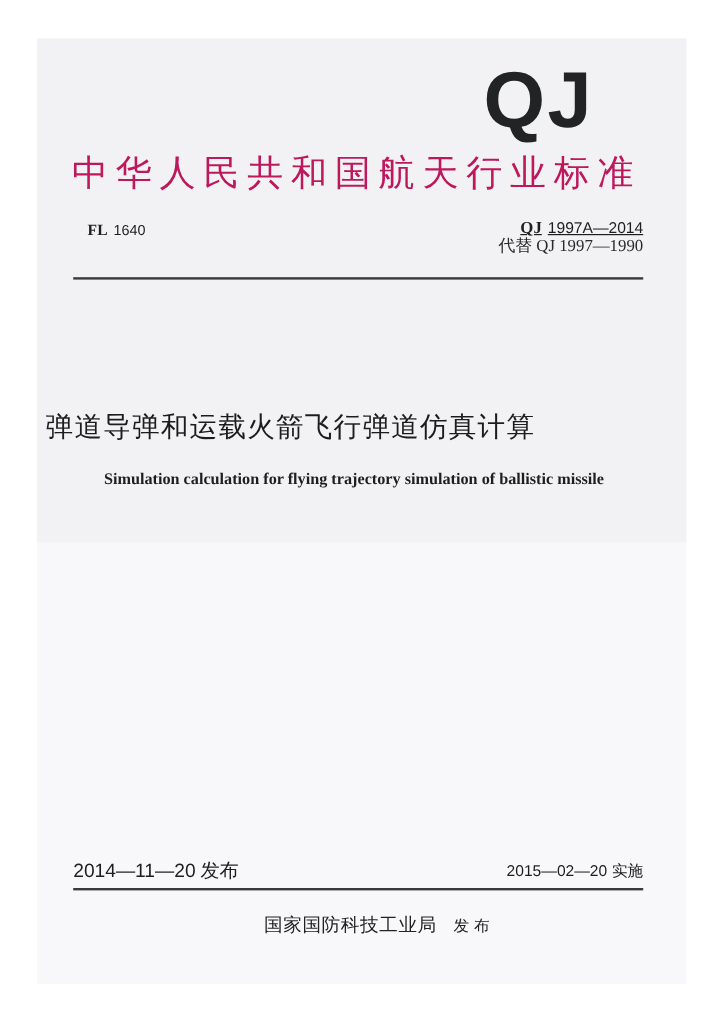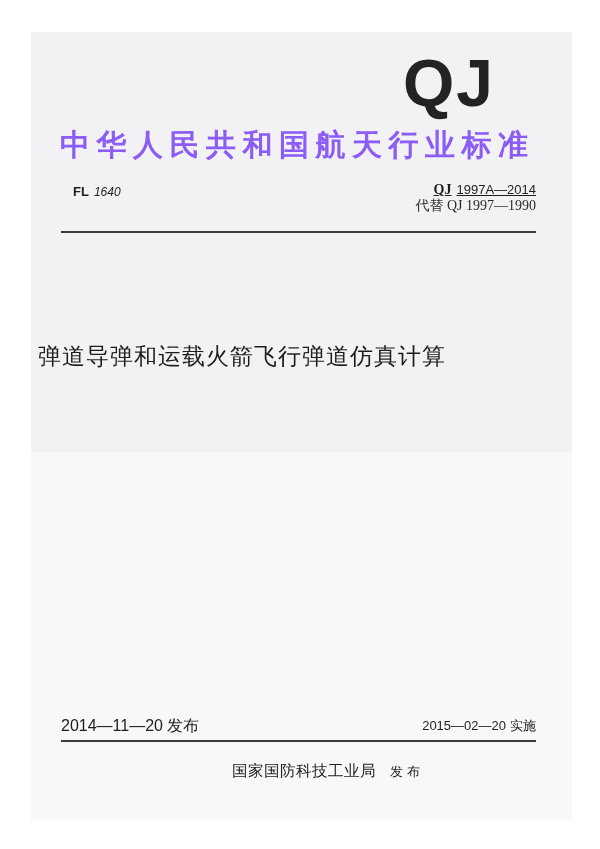--- a/index.html
+++ b/index.html
@@ -42,44 +42,43 @@
       line-height: 66px;
       letter-spacing: 2px;
       color: #222325;
     }
     .main-heading {
       position: absolute;
       left: 60px;
       top: 126px;
       width: 480px;
       font-family: "DejaVu Sans", sans-serif;
-      font-weight: bold;
+      font-weight: normal;
       font-size: 30px;
       line-height: 38px;
       letter-spacing: 6.5px;
       white-space: nowrap;
-      color: #8b5cf6;
+      color: #be185d;
     }
     .fl-code {
       position: absolute;
       left: 73px;
       top: 184px;
       font-size: 12px;
       line-height: 16px;
       color: #1e1e1e;
     }
     .fl-code .fl-prefix {
-      font-family: Liberation Sans, sans-serif;
+      font-family: Liberation Serif, serif;
       font-weight: bold;
       font-size: 13px;
       margin-right: 5px;
     }
     .fl-code .fl-num {
       font-family: "Liberation Sans", sans-serif;
-      font-style: italic;
     }
     .std-number {
       position: absolute;
       right: 64px;
       top: 182px;
       text-align: right;
       font-size: 13px;
       line-height: 16px;
       white-space: nowrap;
       text-decoration: underline;
@@ -163,21 +162,20 @@
     }
     .publisher {
       position: absolute;
       left: 220px;
       top: 761px;
       font-family: "DejaVu Sans", sans-serif;
       font-size: 15.5px;
       line-height: 20px;
       white-space: nowrap;
       color: #222;
-      margin-left: 12px;
     }
     .publisher .org { letter-spacing: 0.5px; }
     .publisher .issue {
       margin-left: 14px;
       font-size: 13px;
       letter-spacing: 4px;
     }
   </style>
 </head>
 <body>
@@ -196,20 +194,21 @@
 <div class="std-number">
   <span class="qj-prefix">QJ</span><span class="std-code">1997A—2014</span>
 </div>
 <div class="replaces">代替 QJ 1997—1990</div>
 
 <div class="rule rule-top"></div>
 
 <div class="cn-title">弹道导弹和运载火箭飞行弹道仿真计算</div>
 
 <div class="en-title">
+  <span>Simulation calculation for flying trajectory simulation of ballistic missile</span>
 </div>
 
 <div class="date-left">
   <span class="num">2014—11—20</span><span class="lbl">发布</span>
 </div>
 
 <div class="date-right">
   <span class="num">2015—02—20</span><span class="lbl">实施</span>
 </div>
 

